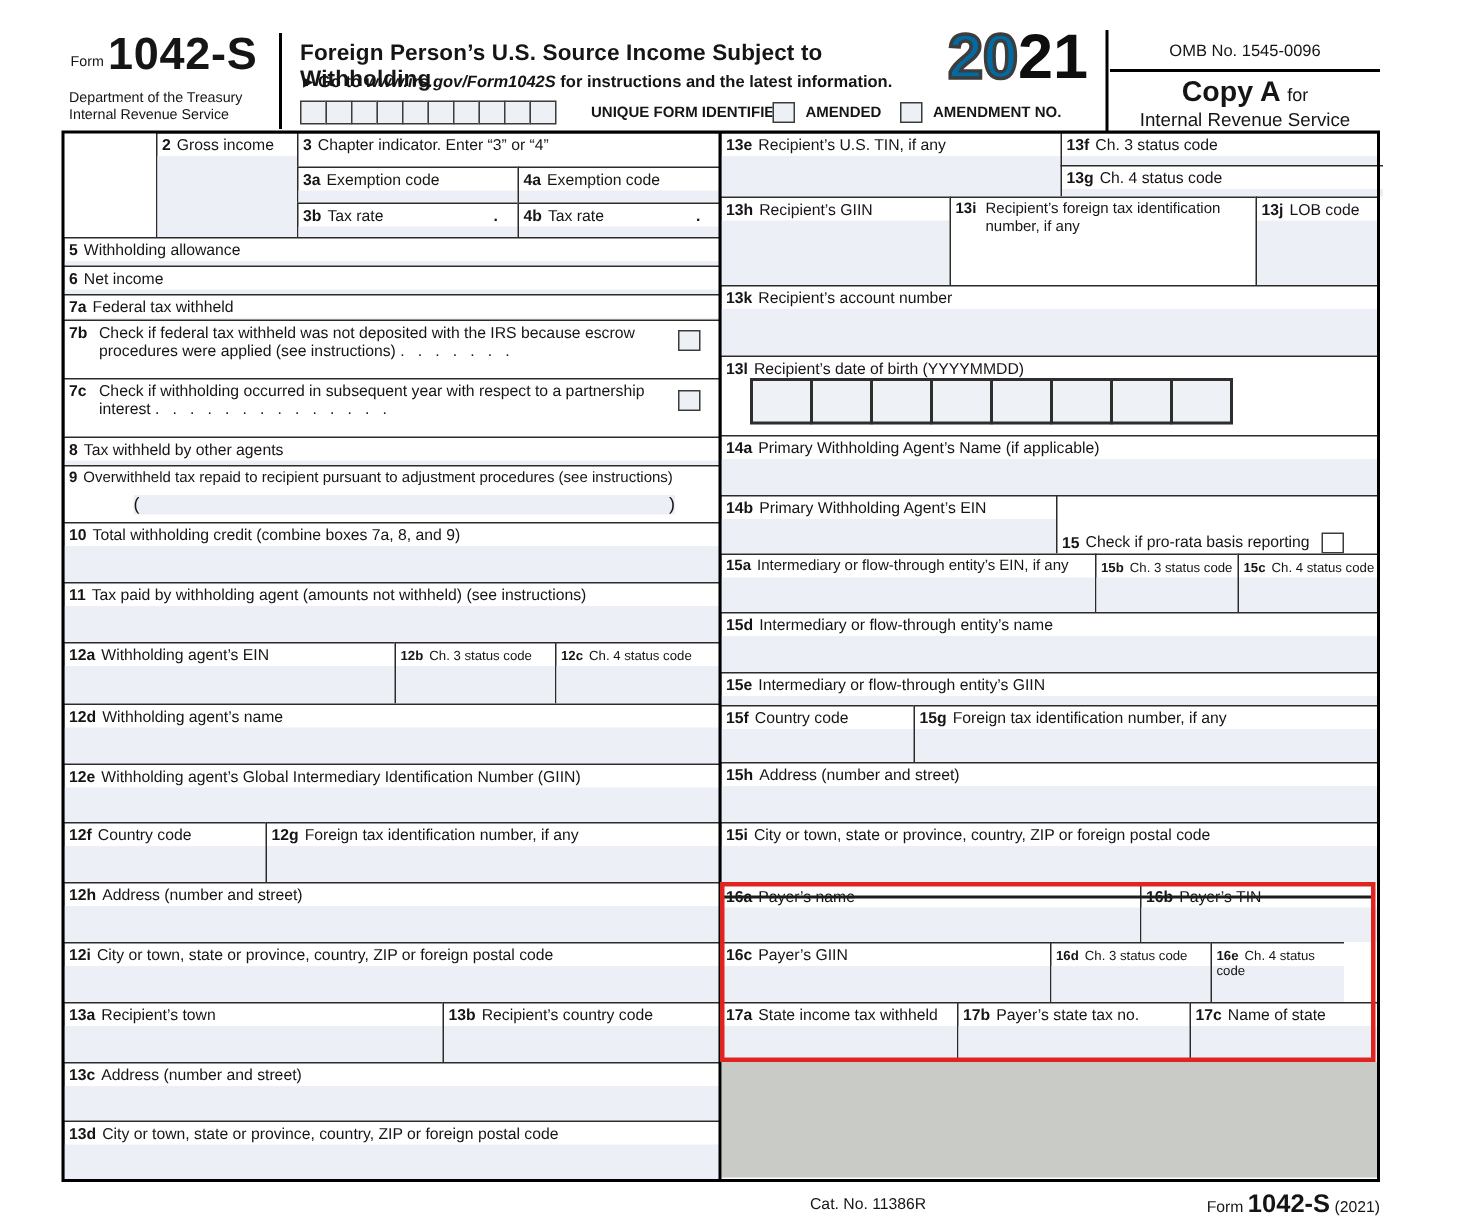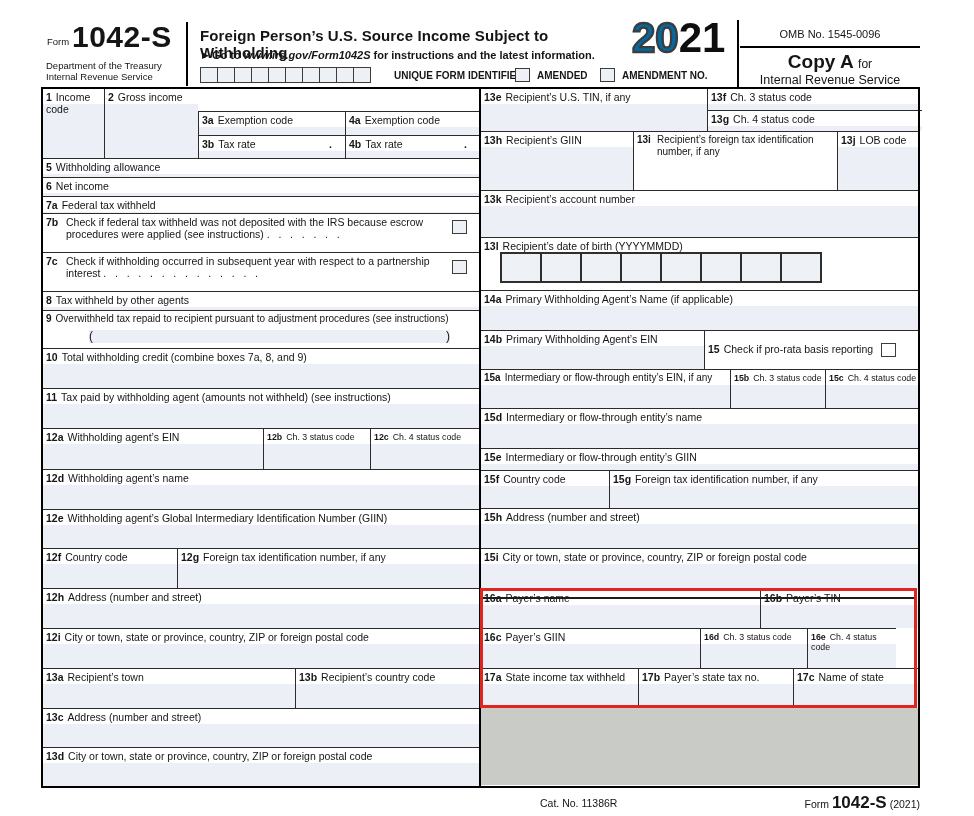--- a/index.html
+++ b/index.html
@@ -36,21 +36,21 @@
   .lbl{position:relative;z-index:1;padding:2px 3px 0 3px;font-size:10.5px;line-height:1.18}
   .lbl b{font-weight:700;margin-right:4px}
   .s9 .lbl{font-size:8.8px;padding-top:3px}
   .s10 .lbl{font-size:10px}
   .two{display:flex}
   .two b{flex:0 0 20px;margin-right:0}
   .two .txt{flex:1;padding-right:28px}
   .dec{float:right;padding-right:10px;font-weight:700}
   .parenrow{position:absolute;left:46px;right:30px;top:19px;display:flex;justify-content:space-between;
             font-size:12px;background:#ecf0f6;line-height:1.1;z-index:1}
-  .center-v .lbl{padding-top:12px}
+  .center-v .lbl{padding-top:24px}
   .cb-inline{display:inline-block;width:15px;height:14px;border:1px solid #3c3c3c;background:#fff;
              vertical-align:middle;margin-left:8px;box-sizing:border-box}
   .dob-boxes{position:absolute;display:flex;z-index:1}
   .dob-box{width:42px;height:31px;border:2px solid #2e2e2e;margin-left:-2px;background:#eef1f6;box-sizing:border-box}
   .graybox{position:absolute;left:481px;top:708px;width:437px;height:77px;background:var(--gray,#c9cbc7);z-index:1}
   .strike{position:absolute;left:482px;top:597px;width:433px;height:2px;background:#1c1c1c;z-index:3}
   .redbox{position:absolute;left:480px;top:588px;width:437px;height:120px;border:3px solid var(--red,#e02420);
           box-sizing:border-box;z-index:6;pointer-events:none}
   
   .foot-privacy{position:absolute;left:42px;top:795px;font-size:11.5px;font-weight:700}
@@ -104,25 +104,25 @@
   <div class="omb-line" style="left:740px;top:46px;width:180px"></div>
   <div class="hdr-abs" style="left:740px;top:51px;width:180px;text-align:center">
     <span class="copy-a">Copy A</span>
     <span class="copy-for">for</span>
     <div class="copy-svc">Internal Revenue Service</div>
   </div>
 
   <div class="formgrid-border"></div>
   <div class="vdiv"></div>
 
-  <div class="cell f" style="left:42px;top:88px;width:62px;height:70px">
-    <div class="lbl"><b>1</b><span>Income code</span></div>
-  </div>
   <div class="cell f" style="left:104px;top:88px;width:94px;height:70px">
     <div class="lbl"><b>2</b><span>Gross income</span></div>
+  </div>
+  <div class="cell" style="left:198px;top:88px;width:282px;height:23px">
+    <div class="lbl"><b>3</b><span>Chapter indicator.  Enter “3” or “4”</span></div>
   </div>
   <div class="cell f" style="left:198px;top:111px;width:147px;height:24px">
     <div class="lbl"><b>3a</b><span>Exemption code</span></div>
   </div>
   <div class="cell f" style="left:345px;top:111px;width:135px;height:24px">
     <div class="lbl"><b>4a</b><span>Exemption code</span></div>
   </div>
   <div class="cell f" style="left:198px;top:135px;width:147px;height:23px">
     <div class="lbl"><b>3b</b><span>Tax rate</span><span class="dec">.</span></div>
   </div>

